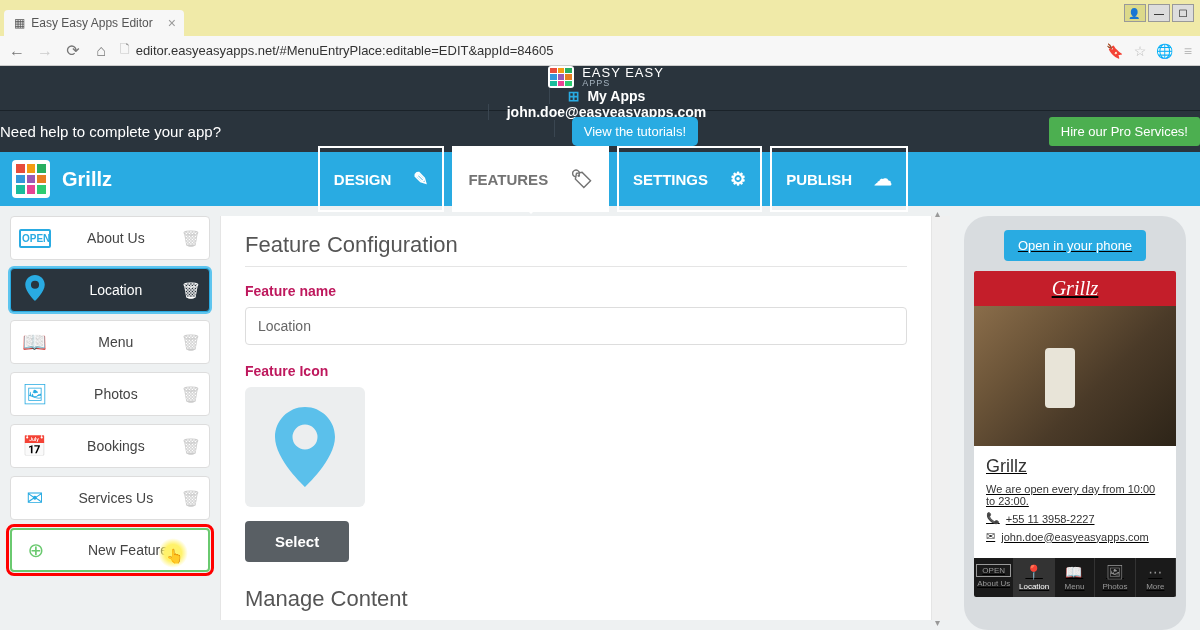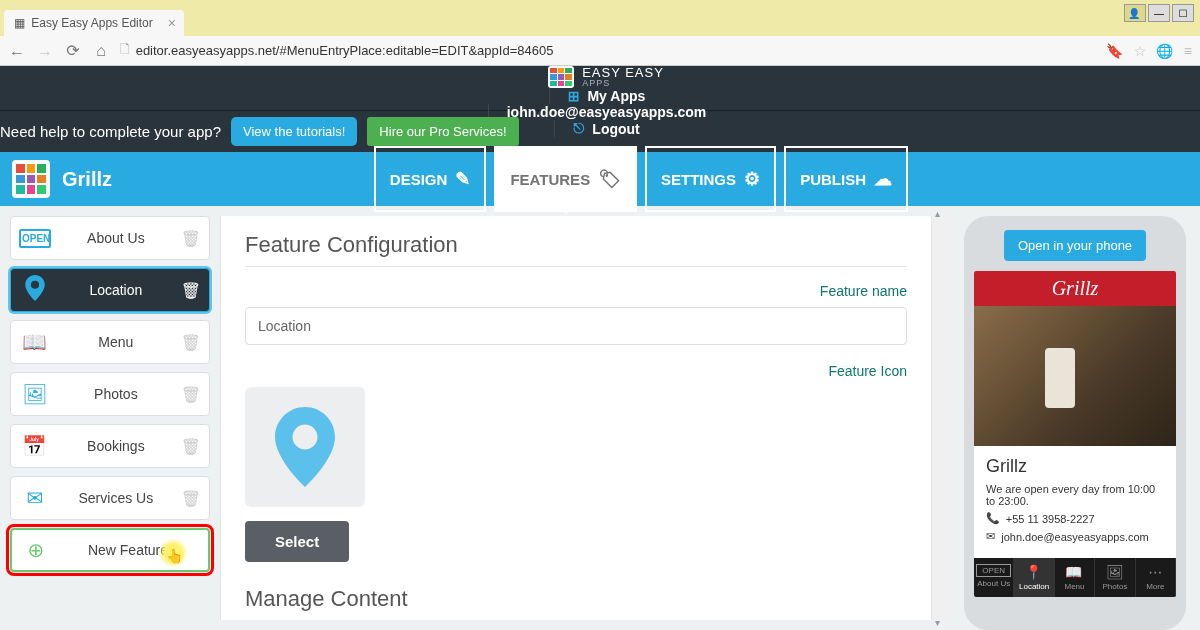--- a/index.html
+++ b/index.html
@@ -27,33 +27,33 @@
 .logo-icon span:nth-child(4){background:#3498db}.logo-icon span:nth-child(5){background:#9b59b6}.logo-icon span:nth-child(6){background:#e67e22}
 .logo-icon span:nth-child(7){background:#1abc9c}.logo-icon span:nth-child(8){background:#e84393}.logo-icon span:nth-child(9){background:#2ecc71}
 .logo-text { line-height: 1; }
 .logo-sub { font-size: 9px; color: #a5b3bf; }
 .appbar-spacer { flex: 1; }
 .appbar-link { padding: 0 18px; height: 100%; display: flex; align-items: center; font-size: 14px; font-weight: bold; border-left: 1px solid #3a4651; gap: 8px; }
 .grid-icon { color: #29abe2; font-size: 14px; }
 .logout-icon { color: #29abe2; }
 
 
-.helpbar { background: #2a343d; height: 42px; display: flex; align-items: center; justify-content: flex-start; gap: 10px; color: #fff; font-size: 15px; border-top: 1px solid #1a2229; }
+.helpbar { background: #2a343d; height: 42px; display: flex; align-items: center; justify-content: space-between; gap: 10px; color: #fff; font-size: 15px; border-top: 1px solid #1a2229; }
 .btn-tut { background: #29abe2; padding: 7px 12px; border-radius: 5px; font-size: 13px; }
 .btn-pro { background: #4caf50; padding: 7px 12px; border-radius: 3px; font-size: 13px; }
 
 
 .bluenav { background: #29abe2; height: 54px; display: flex; align-items: center; padding: 0 12px; gap: 12px; }
 .app-icon { width: 38px; height: 38px; background: #fff; border-radius: 4px; display: grid; grid-template-columns: repeat(3,1fr); grid-template-rows: repeat(3,1fr); gap: 2px; padding: 4px; }
 .app-icon span:nth-child(1){background:#e74c3c}.app-icon span:nth-child(2){background:#f39c12}.app-icon span:nth-child(3){background:#27ae60}
 .app-icon span:nth-child(4){background:#3498db}.app-icon span:nth-child(5){background:#9b59b6}.app-icon span:nth-child(6){background:#e67e22}
 .app-icon span:nth-child(7){background:#1abc9c}.app-icon span:nth-child(8){background:#e84393}.app-icon span:nth-child(9){background:#2ecc71}
 .app-name { color: #fff; font-size: 20px; font-weight: bold; flex: 1; }
 .bluenav-tabs { display: flex; gap: 8px; margin-right: 280px; }
-.bn-tab { border: 2px solid #fff; color: #fff; padding: 20px 14px; font-weight: bold; font-size: 15px; display: flex; align-items: center; gap: 8px; }
+.bn-tab { border: 2px solid #fff; color: #fff; padding: 20px 14px; font-weight: bold; font-size: 15px; display: flex; align-items: center; gap: 22px; }
 .bn-tab.active { background: #fff; color: #737373; position: relative; }
 .bn-tab.active::after { content: ''; position: absolute; bottom: -10px; left: 50%; transform: translateX(-50%); border: 6px solid transparent; border-top-color: #fff; }
 .bn-icon { font-size: 18px; }
 
 
 .main { display: flex; height: 424px; background: #eef1f2; }
 .sidebar { width: 220px; padding: 10px; display: flex; flex-direction: column; gap: 8px; }
 .side-item { background: #fff; border: 1px solid #ddd; border-radius: 4px; height: 44px; display: flex; align-items: center; padding: 0 8px; gap: 4px; font-size: 14px; color: #444; }
 .side-item.active { background: #2a343d; color: #fff; border-color: #29abe2; box-shadow: 0 0 0 2px #5ec5ef; }
 .side-icon { width: 32px; color: #29abe2; font-size: 20px; text-align: center; }
@@ -62,31 +62,31 @@
 .side-del { color: #ccc; font-size: 16px; }
 .side-item.active .side-del { color: #fff; }
 .side-new { border: 2px solid #6ac96f; color: #444; outline: 3px solid #ff0000; outline-offset: 1px; position: relative; }
 .side-new .side-icon { color: #6ac96f; }
 .cursor-highlight { position: absolute; right: 20px; top: 8px; width: 30px; height: 30px; background: radial-gradient(circle, #fff26b 40%, rgba(255,242,107,0) 70%); border-radius: 50%; }
 .cursor { position: absolute; right: 24px; top: 18px; font-size: 14px; }
 
 .content { flex: 1; background: #fff; margin: 10px 0; padding: 16px 24px; overflow: hidden; border-left: 1px solid #e5e5e5; border-right: 1px solid #e5e5e5; }
 .content h2 { font-size: 22px; font-weight: normal; color: #555; margin-bottom: 8px; }
 .hr { border-bottom: 1px solid #e5e5e5; margin-bottom: 16px; }
-.field-label { font-size: 14px; font-weight: normal; color: #0f766e; margin-bottom: 8px; text-align: right; }
+.field-label { font-size: 14px; font-weight: bold; color: #be185d; margin-bottom: 8px; }
 .text-input { width: 100%; border: 1px solid #ddd; border-radius: 4px; padding: 10px 12px; font-size: 14px; color: #666; margin-bottom: 18px; }
 .icon-box { width: 120px; height: 120px; background: #eceeef; border-radius: 6px; display: flex; align-items: center; justify-content: center; margin-bottom: 14px; }
 .pin-svg { width: 60px; height: 80px; }
 .btn-select { background: #595f64; color: #fff; border: none; padding: 12px 30px; border-radius: 4px; font-size: 15px; font-weight: bold; margin-bottom: 24px; }
 
 .scroll-col { width: 18px; background: #f0f0f0; margin: 10px 0; position: relative; }
 .scroll-up { position: absolute; top: -8px; left: 3px; color: #999; font-size: 10px; }
 .scroll-down { position: absolute; bottom: -8px; left: 3px; color: #999; font-size: 10px; }
 
-.preview-col { width: 250px; padding: 10px 14px 0 14px; }
+.preview-col { width: 250px; padding: 10px 14px 0 14px; text-decoration: underline; }
 .phone { background: #d8dcdf; border-radius: 24px; padding: 14px 10px 0 10px; height: 100%; }
 .btn-phone { background: #29abe2; color: #fff; border: none; padding: 8px 14px; border-radius: 4px; font-size: 13px; display: block; margin: 0 auto 10px; }
 .phone-screen { background: #fff; border-radius: 2px; overflow: hidden; }
 .phone-header { background: #c41e2a; color: #fff; text-align: center; padding: 6px; font-family: cursive; font-style: italic; font-size: 20px; }
 .phone-img { height: 140px; background: linear-gradient(135deg, #8a6d4a 0%, #6b5438 30%, #4a3a28 60%, #2d2418 100%); position: relative; overflow: hidden; }
 .phone-img::before { content:''; position:absolute; left:35%; top:30%; width:30px; height:60px; background:#e8e4d8; border-radius:4px; }
 .phone-body { padding: 10px 12px; font-size: 11px; color: #333; }
 .phone-title { font-size: 18px; margin-bottom: 6px; }
 .phone-line { margin: 5px 0; display: flex; align-items: center; gap: 6px; }
 .phone-tabs { background: #1a1a1a; display: flex; }

